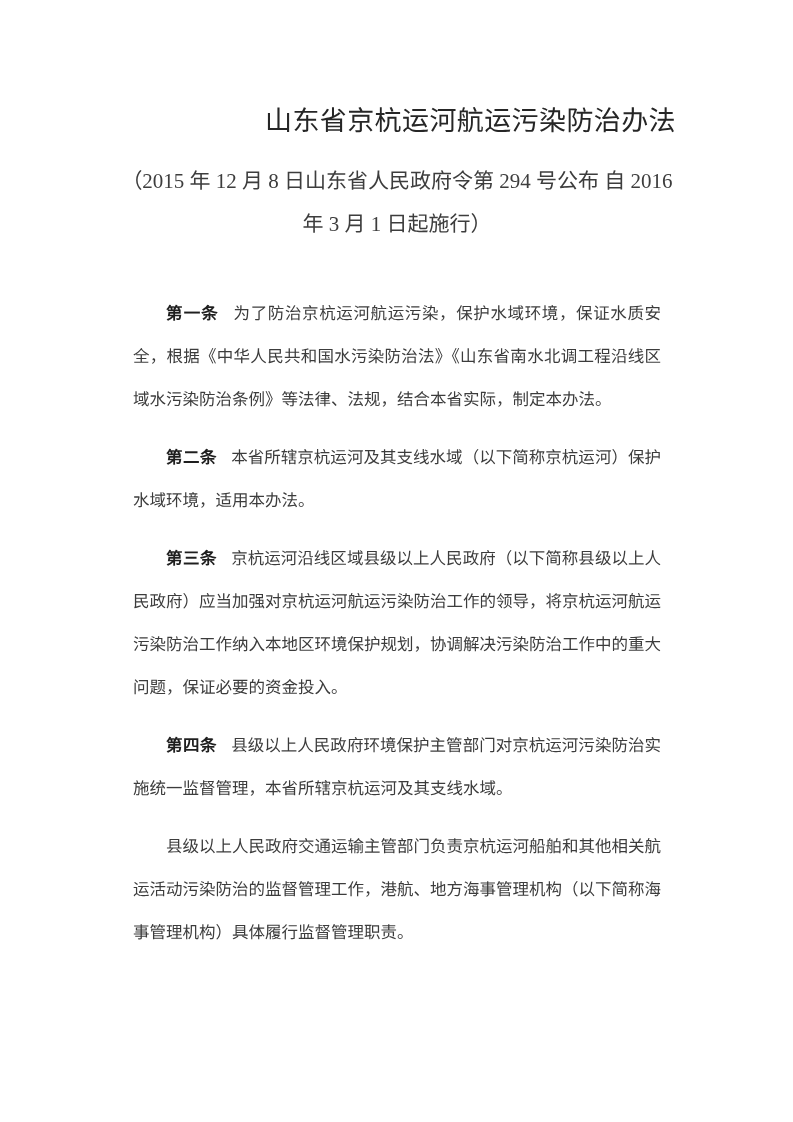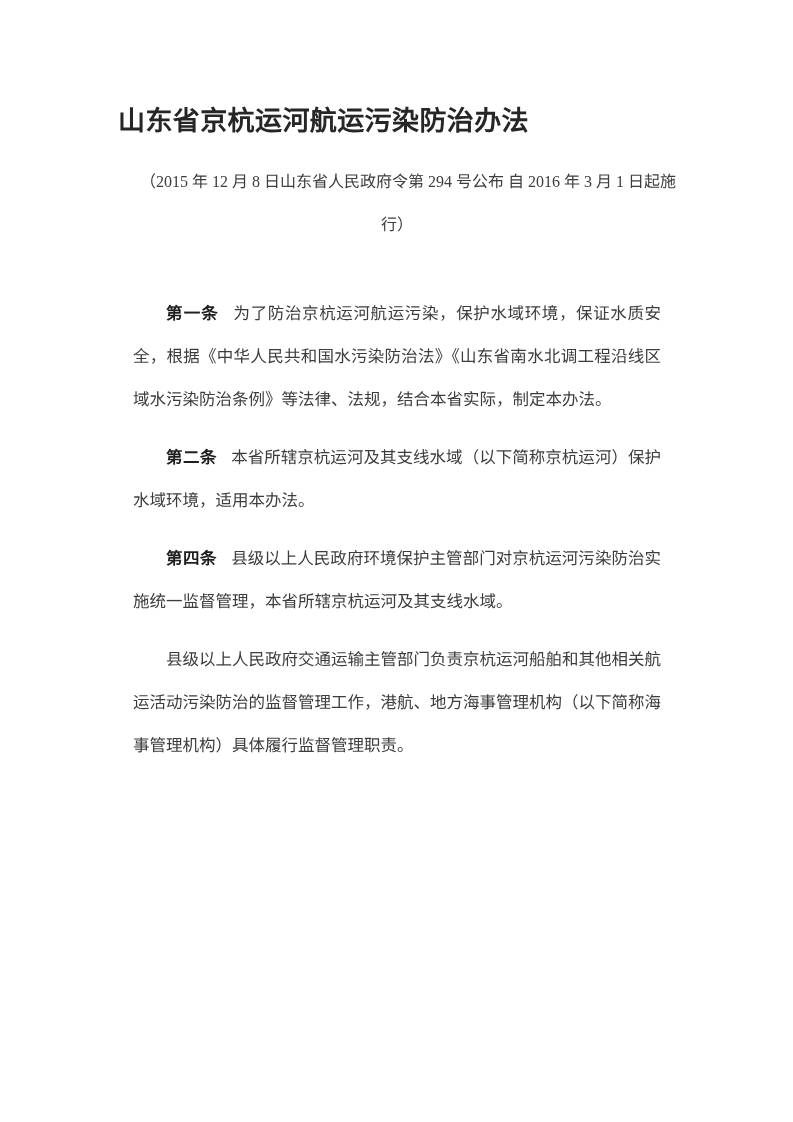--- a/index.html
+++ b/index.html
@@ -31,39 +31,39 @@
     left: 118px;
     top: 0;
     width: 558px;
   }
 
   
   .doc-title {
     margin: 0;
     padding: 0;
     font-family: "Liberation Sans", "DejaVu Sans", sans-serif;
-    font-weight: bold;
+    font-weight: normal;
     font-size: 27px;
     line-height: 34px;
     letter-spacing: 0.4px;
     color: #262626;
-    text-align: left;
+    text-align: right;
     padding-top: 104px;
   }
 
   
   .doc-subtitle {
     margin: 0;
     padding: 0;
     padding-top: 22px;
     font-family: "Liberation Serif", "DejaVu Serif", serif;
-    font-size: 16px;
+    font-size: 21px;
     line-height: 43px;
     color: #3d3d3d;
-    text-align: right;
+    text-align: center;
     text-align-last: center;
     word-break: break-all;
   }
 
   
   .body-block {
     padding-top: 31px;
   }
 
   .para {
@@ -105,20 +105,23 @@
     <div class="body-block">
 
       <p class="para">
         <span class="article-label">第一条</span><span class="gap"></span><span>为了防治京杭运河航运污染，保护水域环境，保证水质安全，根据《中华人民共和国水污染防治法》《山东省南水北调工程沿线区域水污染防治条例》等法律、法规，结合本省实际，制定本办法。</span>
       </p>
 
       <p class="para">
         <span class="article-label">第二条</span><span class="gap"></span><span>本省所辖京杭运河及其支线水域（以下简称京杭运河）保护水域环境，适用本办法。</span>
       </p>
 
+      <p class="para">
+        <span class="article-label">第三条</span><span class="gap"></span><span>京杭运河沿线区域县级以上人民政府（以下简称县级以上人民政府）应当加强对京杭运河航运污染防治工作的领导，将京杭运河航运污染防治工作纳入本地区环境保护规划，协调解决污染防治工作中的重大问题，保证必要的资金投入。</span>
+      </p>
 
       <p class="para">
         <span class="article-label">第四条</span><span class="gap"></span><span>县级以上人民政府环境保护主管部门对京杭运河污染防治实施统一监督管理，本省所辖京杭运河及其支线水域。</span>
       </p>
 
       <p class="para">
         <span>县级以上人民政府交通运输主管部门负责京杭运河船舶和其他相关航运活动污染防治的监督管理工作，港航、地方海事管理机构（以下简称海事管理机构）具体履行监督管理职责。</span>
       </p>
 
     </div>

